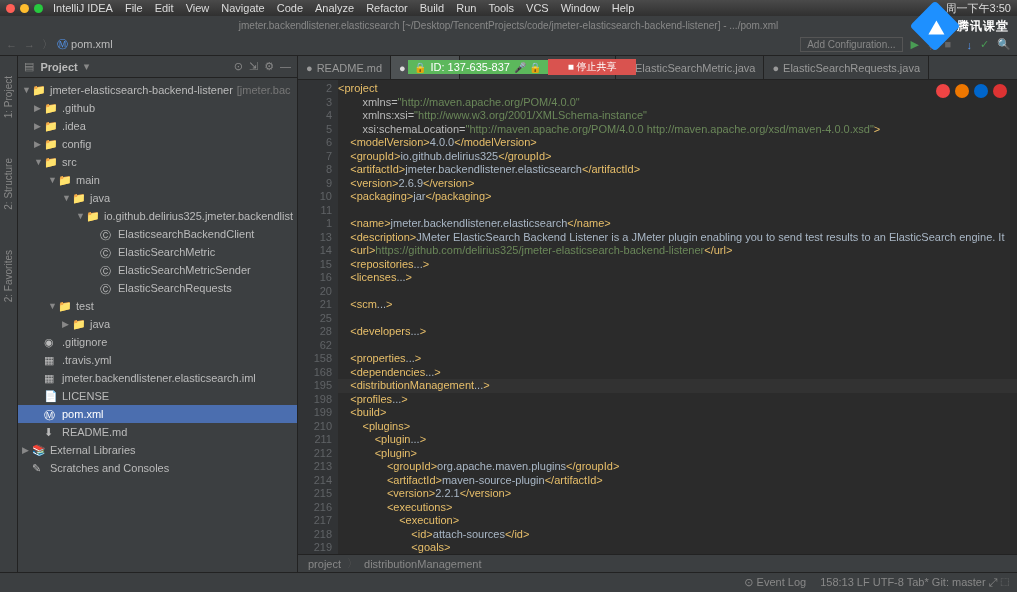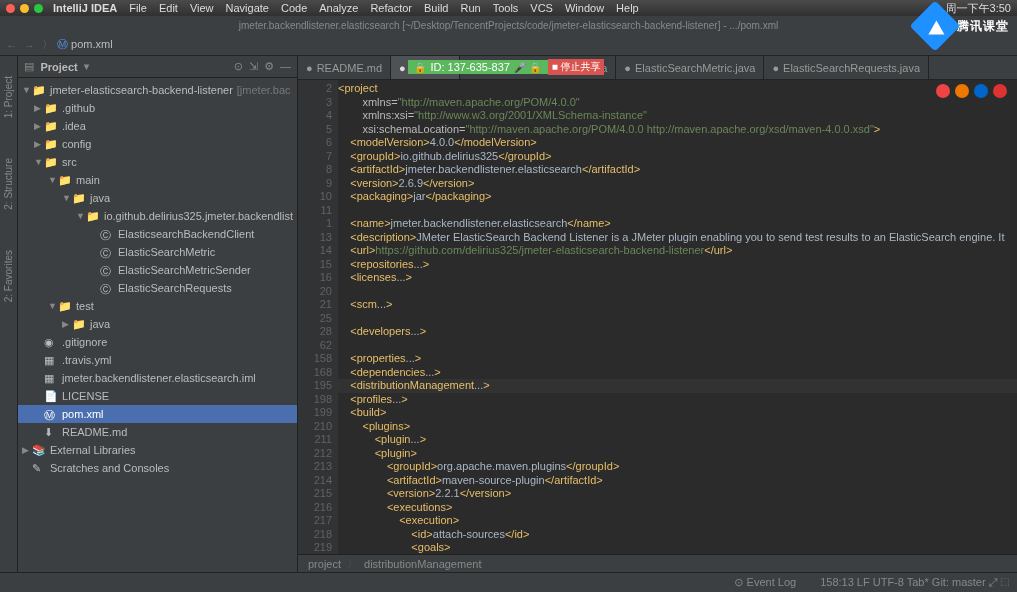--- a/index.html
+++ b/index.html
@@ -33,29 +33,29 @@
 .tree-row .ficon{width:14px;height:12px;display:inline-block;margin-right:4px}
 .tree-row .label{font-size:11px}
 .tree-row .extra{color:#777;margin-left:4px}
 .indent1{padding-left:16px}.indent2{padding-left:30px}.indent3{padding-left:44px}.indent4{padding-left:58px}.indent5{padding-left:72px}
 .editor{flex:1;background:#2b2b2b;display:flex;flex-direction:column;position:relative}
 .tabs{height:24px;background:#3c3f41;display:flex;align-items:flex-end;border-bottom:1px solid #222;overflow:hidden}
 .tab{height:23px;padding:0 8px;display:flex;align-items:center;gap:4px;color:#999;font-size:11px;border-right:1px solid #222;cursor:pointer;white-space:nowrap}
 .tab.active{background:#4e5254;color:#ddd}
 .sharebar{position:absolute;top:2px;left:110px;display:flex;align-items:center;height:18px;z-index:5}
 .share-green{background:#5cb85c;color:#fff;padding:1px 6px;font-size:10px;display:flex;align-items:center;gap:4px}
-.share-red{background:#d9534f;color:#fff;padding:1px 4px;font-size:10px}
+.share-red{background:#d9534f;color:#fff;padding:1px 20px;font-size:10px}
 .editor-body{flex:1;display:flex;overflow:hidden;position:relative}
 .gutter{width:40px;background:#313335;padding-top:2px;text-align:right;padding-right:6px;color:#606366;font-family:Menlo,Consolas,monospace;font-size:10px;line-height:13.5px}
 .code{flex:1;padding-top:2px;font-family:Menlo,Consolas,monospace;font-size:10px;line-height:13.5px;white-space:pre;overflow:hidden;color:#a9b7c6}
 .code .line.hl{background:#323232}
 .breadcrumb-bar{height:18px;background:#3c3f41;border-top:1px solid #222;display:flex;align-items:center;padding:0 10px;gap:6px;color:#888;font-size:10px}
 .statusbar{height:20px;background:#3c3f41;border-top:1px solid #222;display:flex;align-items:center;padding:0 8px;color:#888;font-size:10px}
 .statusbar .left{display:flex;gap:14px}
-.statusbar .right{margin-left:auto;display:flex;gap:10px}
+.statusbar .right{margin-left:auto;display:flex;}
 .tag{color:#e8bf6a}.attr{color:#bababa}.str{color:#6a8759}
 .browser-icons{position:absolute;top:28px;right:10px;display:flex;gap:5px;z-index:10}
 .browser-icons span{width:14px;height:14px;border-radius:50%;display:inline-block}
 .watermark{position:absolute;top:8px;right:8px;z-index:20;display:flex;align-items:center;gap:4px}
 .watermark .logo{width:36px;height:36px;background:#1e90ff;transform:rotate(45deg);border-radius:4px;position:relative}
 .watermark .logo::before{content:"";position:absolute;top:50%;left:50%;transform:translate(-50%,-50%) rotate(-45deg);border-left:8px solid transparent;border-right:8px solid transparent;border-top:0;border-bottom:14px solid #fff;margin-left:2px}
 .watermark .text{color:#fff;font-size:12px;font-weight:bold;letter-spacing:1px}
 </style>
 </head>
 <body>
@@ -65,21 +65,21 @@
   <div class="text">腾讯课堂</div>
 </div>
 
 <div class="macbar">
   <div class="dots">
     <div class="dot r"></div>
     <div class="dot y"></div>
     <div class="dot g"></div>
   </div>
   <div class="menu" id="macmenu">
-      <span style="font-weight: bold;">IntelliJ IDEA</span>
+      <span style="font-weight: normal;">IntelliJ IDEA</span>
       <span>File</span>
       <span>Edit</span>
       <span>View</span>
       <span>Navigate</span>
       <span>Code</span>
       <span>Analyze</span>
       <span>Refactor</span>
       <span>Build</span>
       <span>Run</span>
       <span>Tools</span>
@@ -92,20 +92,31 @@
     </div>
 </div>
 
 <div class="titlebar">jmeter.backendlistener.elasticsearch [~/Desktop/TencentProjects/code/jmeter-elasticsearch-backend-listener] - .../pom.xml</div>
 
 <div class="navbar">
   <span class="arrow">←</span>
   <span class="arrow">→</span>
   <span style="color:#666">〉</span>
   <span class="crumb file"><span style="color:#5394ec">Ⓜ</span> <span>pom.xml</span></span>
+  <div class="right">
+    <span class="addconf">Add Configuration...</span>
+    <div class="run-icons">
+      <span style="color:#499c54">▶</span>
+      <span style="color:#499c54">🐞</span>
+      <span style="color:#666">■</span>
+    </div>
+    <span style="color:#5394ec">↓</span>
+    <span style="color:#499c54">✓</span>
+    <span style="color:#888">🔍</span>
+  </div>
 </div>
 
 <div class="main">
   <div class="sidebar-rail" id="rail-left">
       <div class="vert">1: Project</div>
       <div class="vert">2: Structure</div>
       <div class="vert">2: Favorites</div>
     </div>
 
   <div class="project-panel">

